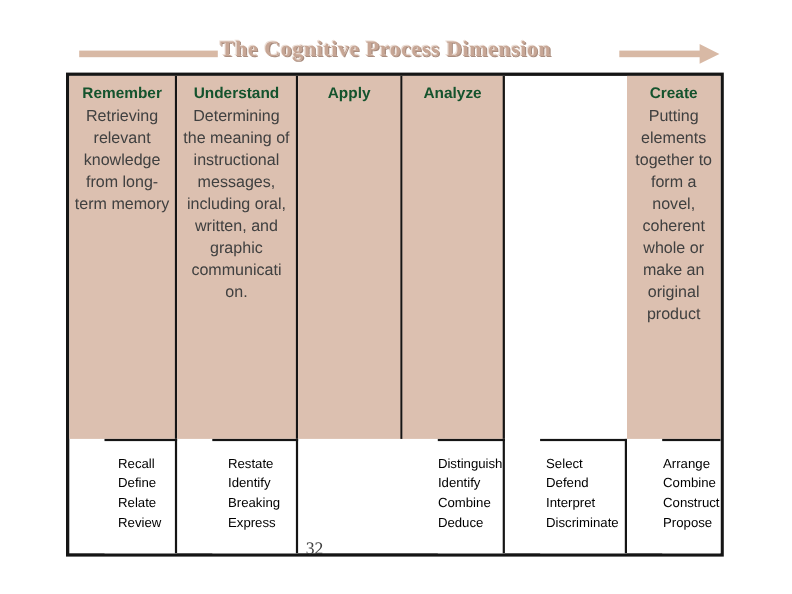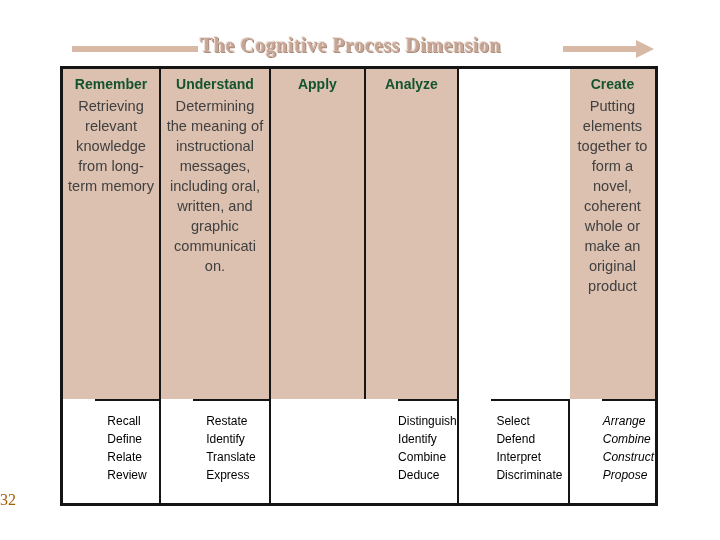--- a/index.html
+++ b/index.html
@@ -87,22 +87,23 @@
   .verb-list {
     width: max-content;
     margin: 0 auto;
     text-align: left;
   }
   .verb { font-size: 12px; line-height: 18px; color: #000; }
 
   
   .page-number {
     position: absolute; left: 0; top: 491px; width: 572px;
+    text-align: center;
     font-family: "Liberation Serif", serif;
-    font-size: 16px; color: #a16207;
+    font-size: 16px; color: #404040;
     z-index: 2;
   }
 </style>
 </head>
 <body>
 
 <div class="slide" style="--cell-fill: #dcc0b0; --accent: #d8b9a5; --title-color: #c7a695; --border: #151515;">
 
   <div class="banner">
     <div class="bar-left"></div>
@@ -126,21 +127,21 @@
         </div>
       </div>
       <div class="cell cell-top" style="grid-column: 2;">
         <div class="col-header">Understand</div>
         <div class="col-desc">Determining the meaning of instructional messages, including oral, written, and graphic communicati on.</div>
       </div>
       <div class="cell cell-bottom" style="grid-column: 2;">
         <div class="verb-list">
           <div class="verb">Restate</div>
           <div class="verb">Identify</div>
-          <div class="verb">Translate</div>
+          <div class="verb">Breaking</div>
           <div class="verb">Express</div>
         </div>
       </div>
       <div class="cell cell-top" style="grid-column: 3;">
         <div class="col-header">Apply</div>
       </div>
       <div class="cell cell-top" style="grid-column: 4;">
         <div class="col-header">Analyze</div>
       </div>
       <div class="cell cell-bottom" style="grid-column: 4;">
@@ -156,21 +157,21 @@
           <div class="verb">Select</div>
           <div class="verb">Defend</div>
           <div class="verb">Interpret</div>
           <div class="verb">Discriminate</div>
         </div>
       </div>
       <div class="cell cell-top last" style="grid-column: 6;">
         <div class="col-header">Create</div>
         <div class="col-desc">Putting elements together to form a novel, coherent whole or make an original product</div>
       </div>
-      <div class="cell cell-bottom last" style="grid-column: 6; font-style: italic;">
+      <div class="cell cell-bottom last" style="grid-column: 6;">
         <div class="verb-list">
           <div class="verb">Arrange</div>
           <div class="verb">Combine</div>
           <div class="verb">Construct</div>
           <div class="verb">Propose</div>
         </div>
       </div>
     </div>
 
   <div class="page-number">32</div>

